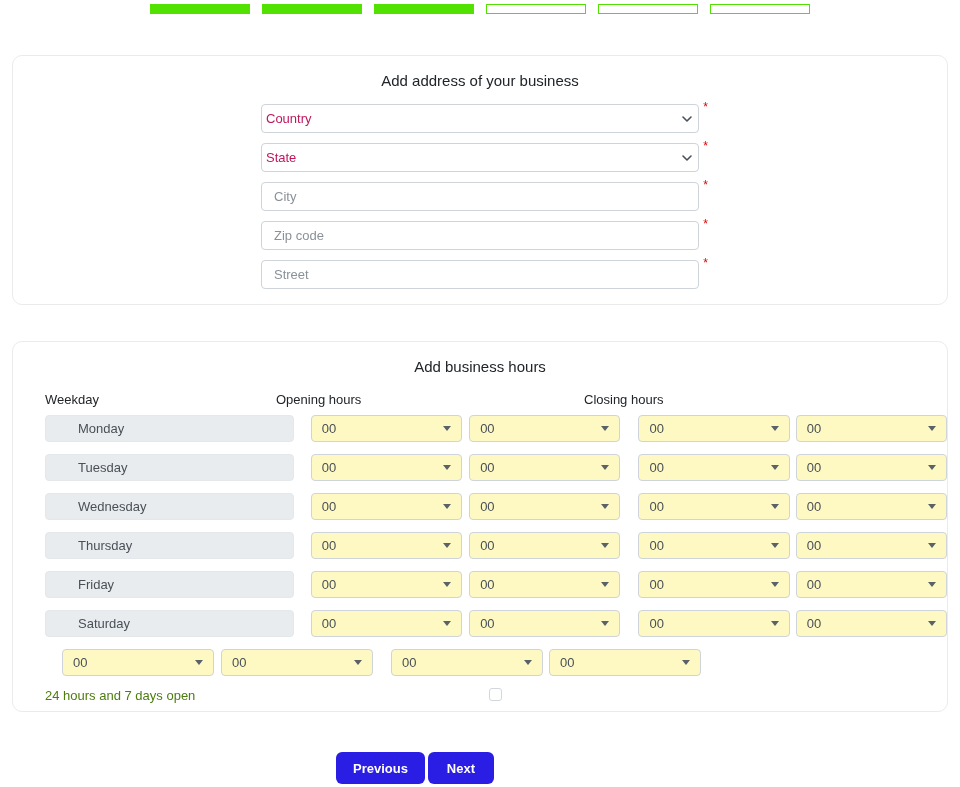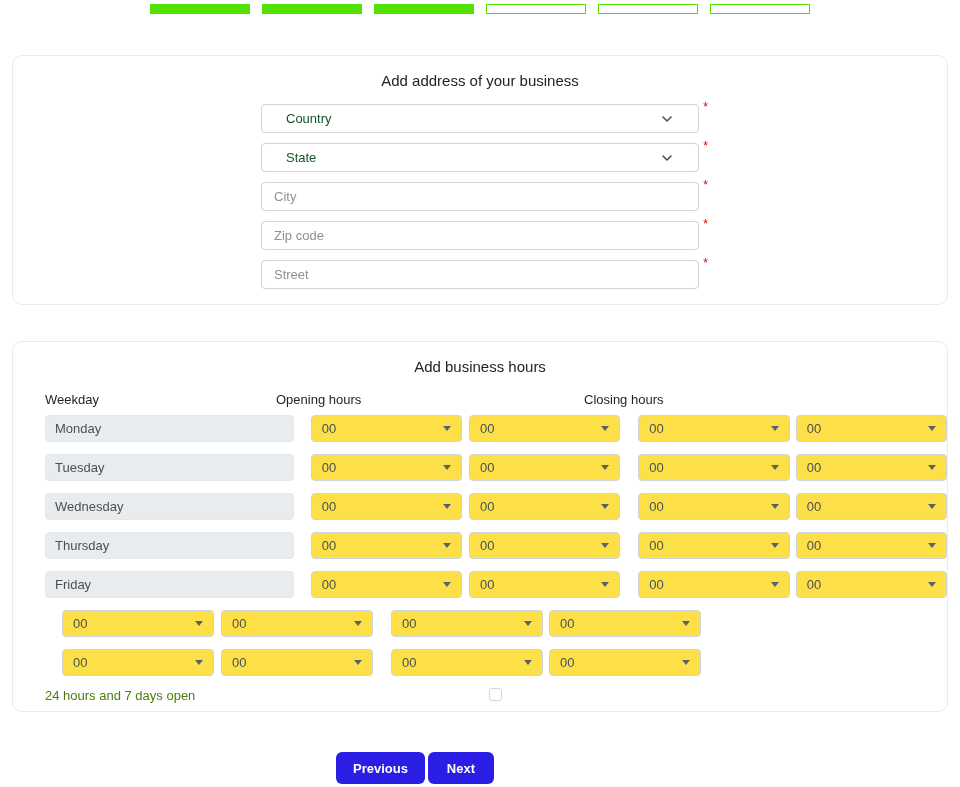--- a/index.html
+++ b/index.html
@@ -25,40 +25,40 @@
   }
   .card-title { text-align:center; font-size:15px; font-weight:500; color:#212529; }
 
   
   .card-address { margin-top:41px; height:250px; padding-top:16px; }
   .addr-fields { width:438px; margin:15px auto 0; }
   .afield { position:relative; height:29px; margin-bottom:10px; }
   .fbox {
     width:100%; height:29px; border:1px solid #ced4da; border-radius:4px;
     background:#fff; font-size:13px; display:flex; align-items:center;
-    justify-content:space-between; padding:0 24px; color:#14532d; cursor:pointer;
+    justify-content:space-between; padding:0 4px; color:#be185d; cursor:pointer;
   }
   input.fbox { display:block; padding:8px 12px; color:#495057; outline:none; cursor:text; }
   input.fbox::placeholder { color:#8a9199; opacity:1; }
   .req { position:absolute; right:-9px; top:-3px; color:#e50000; font-size:12px; line-height:12px; }
   .chev { width:14px; height:14px; flex:0 0 auto; }
 
   
   .card-hours { margin-top:36px; height:371px; padding-top:16px; position:relative; }
   .hdr-row { display:flex; margin:17px 0 8px 32px; font-size:13px; color:#212529; }
   .hdr-weekday { width:231px; }
   .hdr-opening { width:308px; }
   .hrow { display:flex; margin:0 0 12px 32px; height:27px; }
   .wk {
     width:250px; height:27px; background:#e9ecef; border:1px solid #e4e8eb;
-    border-radius:4px; display:flex; align-items:center; padding-left:9px;
+    border-radius:4px; display:flex; align-items:center; padding-left:32px;
     font-size:13px; color:#495057;
   }
   .dd {
-    width:152px; height:27px; background:#fde047; border:1px solid #ced4da;
+    width:152px; height:27px; background:#fef9c3; border:1px solid #ced4da;
     border-radius:4px; display:flex; align-items:center; justify-content:space-between;
     padding:0 10px; font-size:13px; color:#495057; cursor:pointer;
   }
   .dd.m1 { margin-left:17px; } .dd.m2 { margin-left:7px; }
   .dd.m3 { margin-left:18px; } .dd.m4 { margin-left:6px; }
   .caret {
     width:0; height:0; flex:0 0 auto;
     border-left:4.5px solid transparent; border-right:4.5px solid transparent;
     border-top:5.5px solid #5a6268;
   }
@@ -234,20 +234,21 @@
         <span>00</span>
         <span class="caret"></span>
       </div>
     <div class="dd m4">
         <span>00</span>
         <span class="caret"></span>
       </div>
   </div>
 
   <div class="hrow">
+    <div class="wk">Saturday</div>
     <div class="dd m1">
         <span>00</span>
         <span class="caret"></span>
       </div>
     <div class="dd m2">
         <span>00</span>
         <span class="caret"></span>
       </div>
     <div class="dd m3">
         <span>00</span>

